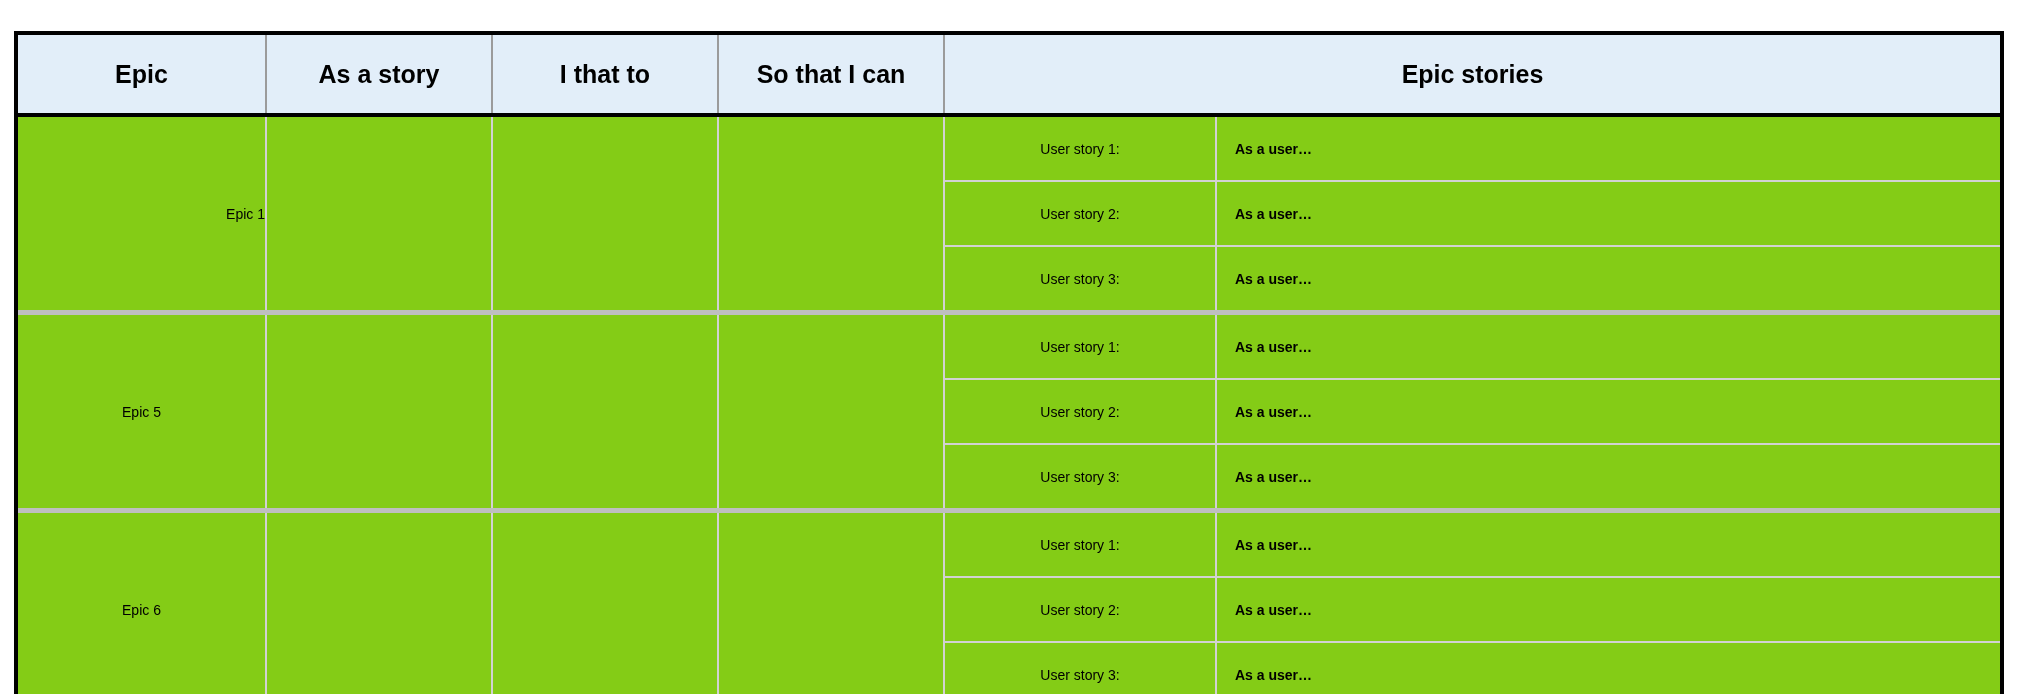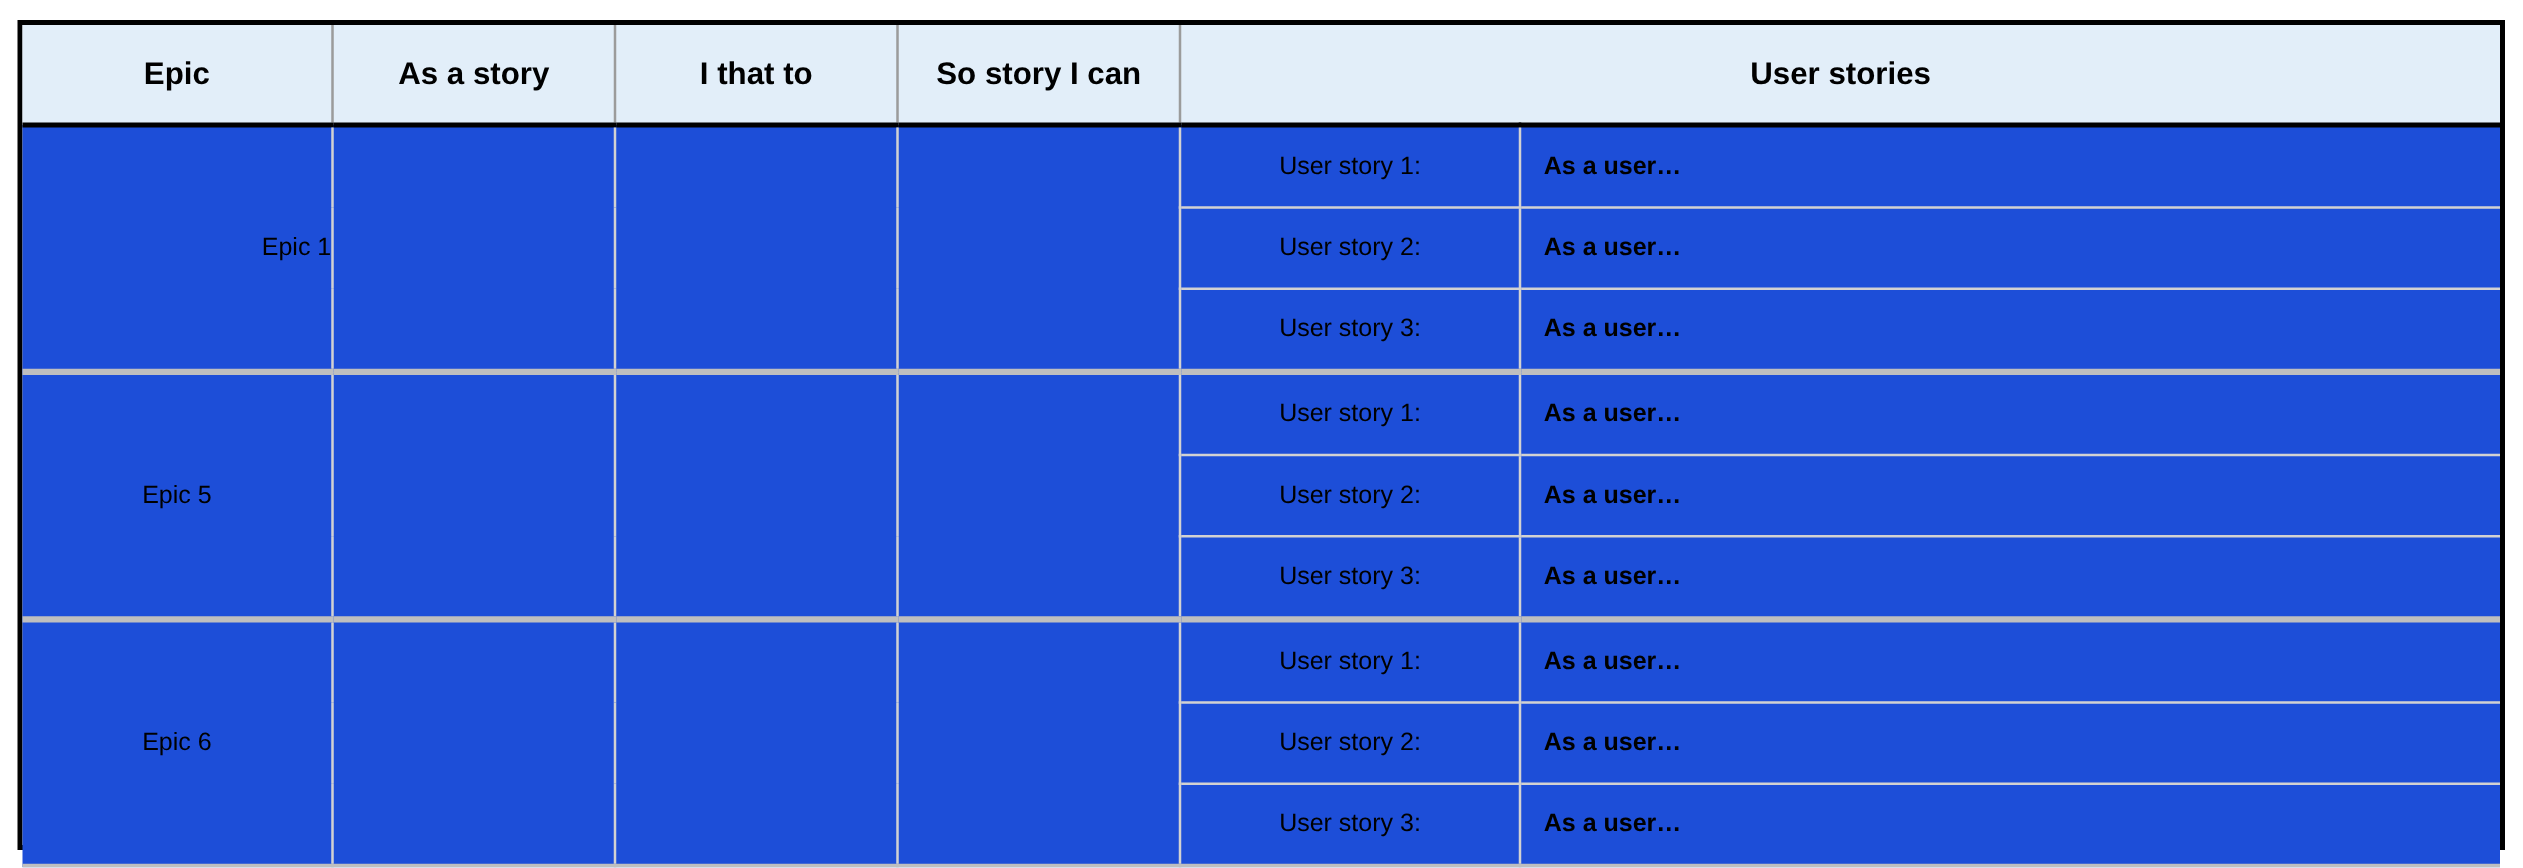--- a/index.html
+++ b/index.html
@@ -20,21 +20,21 @@
     width: 2018px;
     height: 694px;
     background: #ffffff;
     overflow: hidden;
   }
 
   
   .story-table {
     position: absolute;
     left: 14px;
-    top: 16px;
+    top: 31px;
     width: 1990px;
     height: 664px;
     box-sizing: border-box;
     border: 4px solid #000000;
     background: #ffffff;
   }
 
   .tbl {
     width: 100%;
     height: 100%;
@@ -54,23 +54,23 @@
     height: 78px;
     border-right: 2px solid #9b9b9b;
     border-bottom: 4px solid #000000;
   }
   thead th.last-head { border-right: none; }
 
   
   tbody td {
     padding: 0;
     vertical-align: middle;
-    font-size: 20px;
+    font-size: 14px;
     color: #000000;
-    background: #1d4ed8;
+    background: #84cc16;
     border-right: 2px solid #d2d2d2;
     border-bottom: 2px solid #d2d2d2;
   }
 
   td.epic-cell {
     text-align: center;
     vertical-align: middle;
     border-right: 2px solid #d2d2d2;
   }
   td.blank-cell {
@@ -121,22 +121,22 @@
         <col style="width:226px">
         <col style="width:272px">
         <col>
       </colgroup>
 
       <thead>
         <tr>
           <th>Epic</th>
           <th>As a story</th>
           <th>I that to</th>
-          <th>So story I can</th>
-          <th class="last-head" colspan="2">User stories</th>
+          <th>So that I can</th>
+          <th class="last-head" colspan="2">Epic stories</th>
         </tr>
       </thead>
 
       <tbody id="table-body">
           <tr class="group-first-row">
             <td class="epic-cell" rowspan="3" style="height: 189px; text-align: right;">Epic 1</td>
             <td class="blank-cell" rowspan="3"></td>
             <td class="blank-cell" rowspan="3"></td>
             <td class="blank-cell" rowspan="3"></td>
             <td class="story-label" style="height: 63px;">User story 1:</td>

